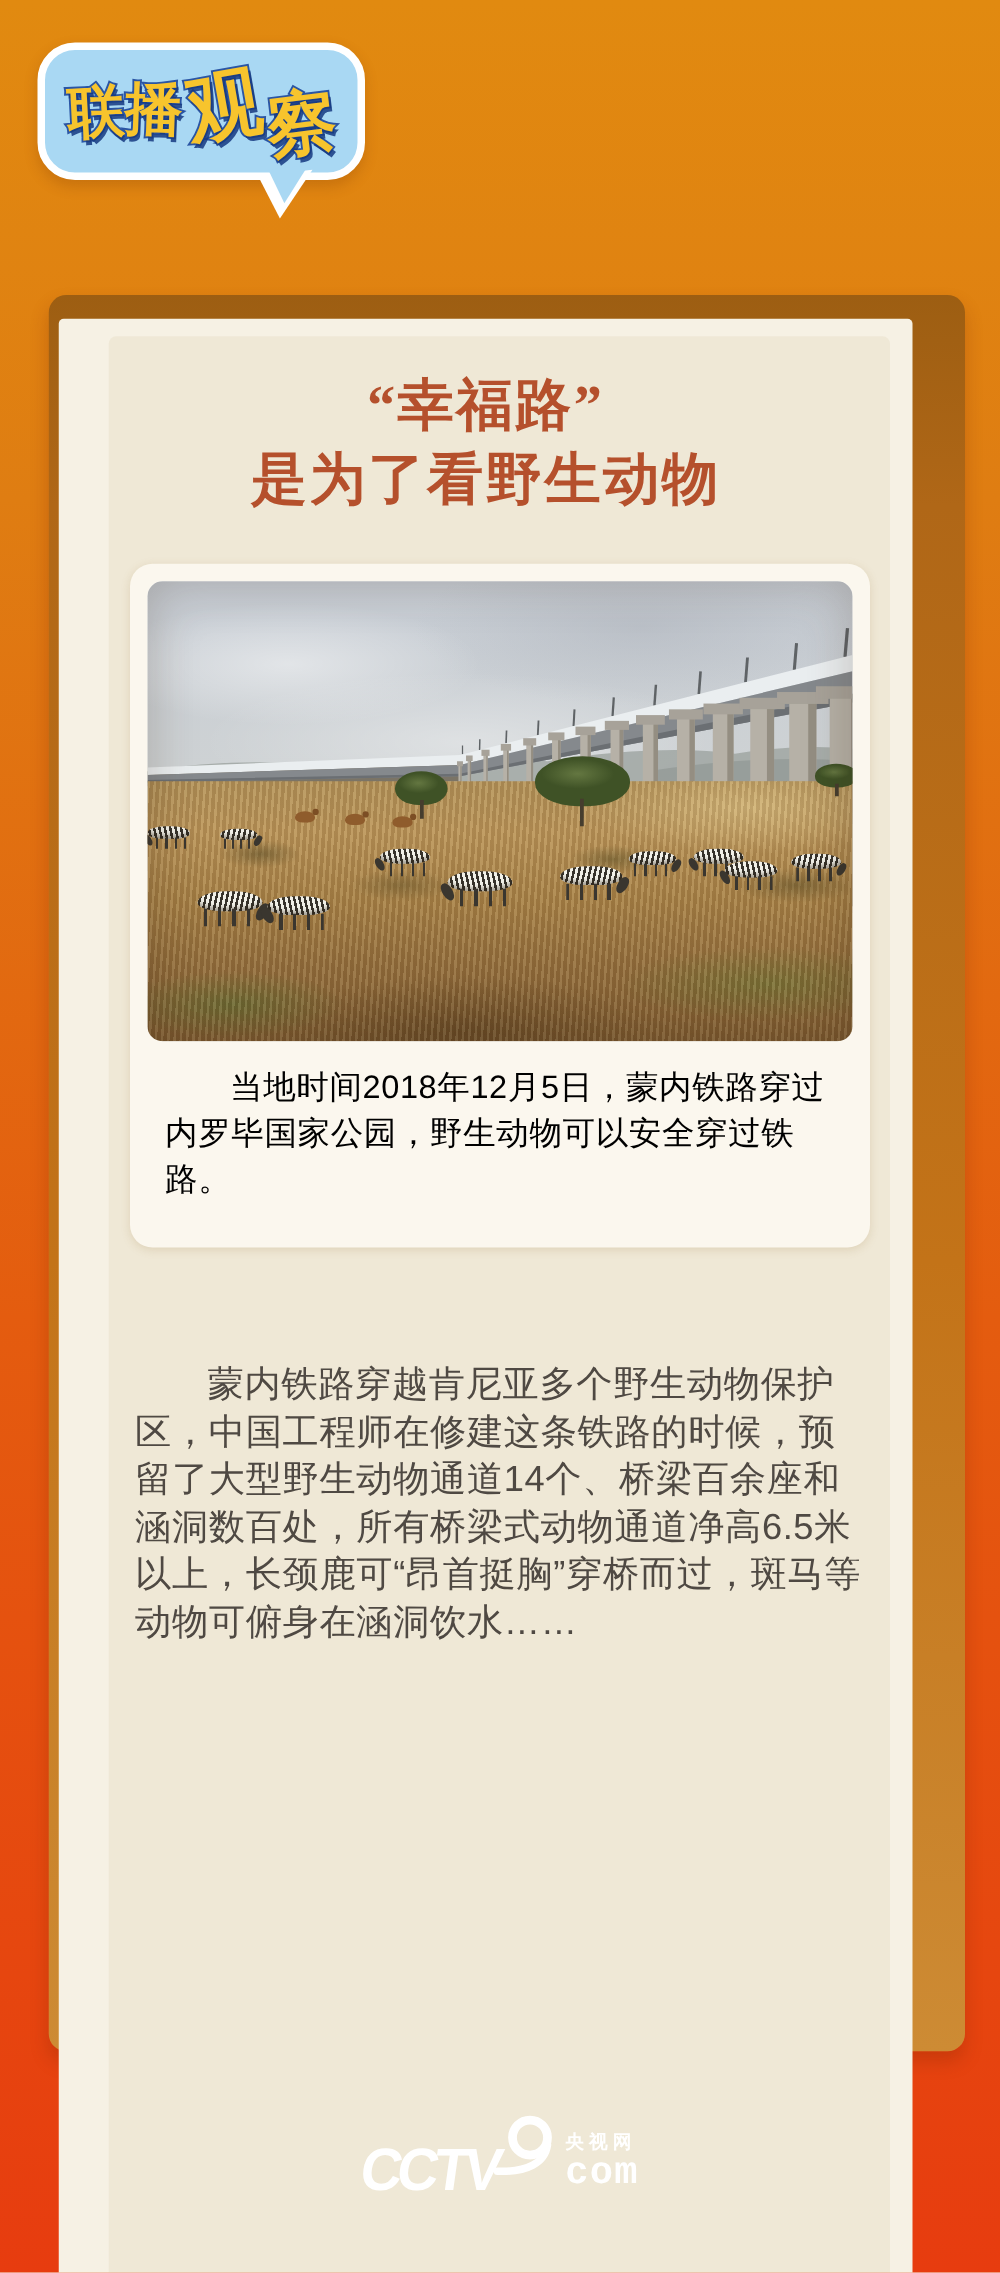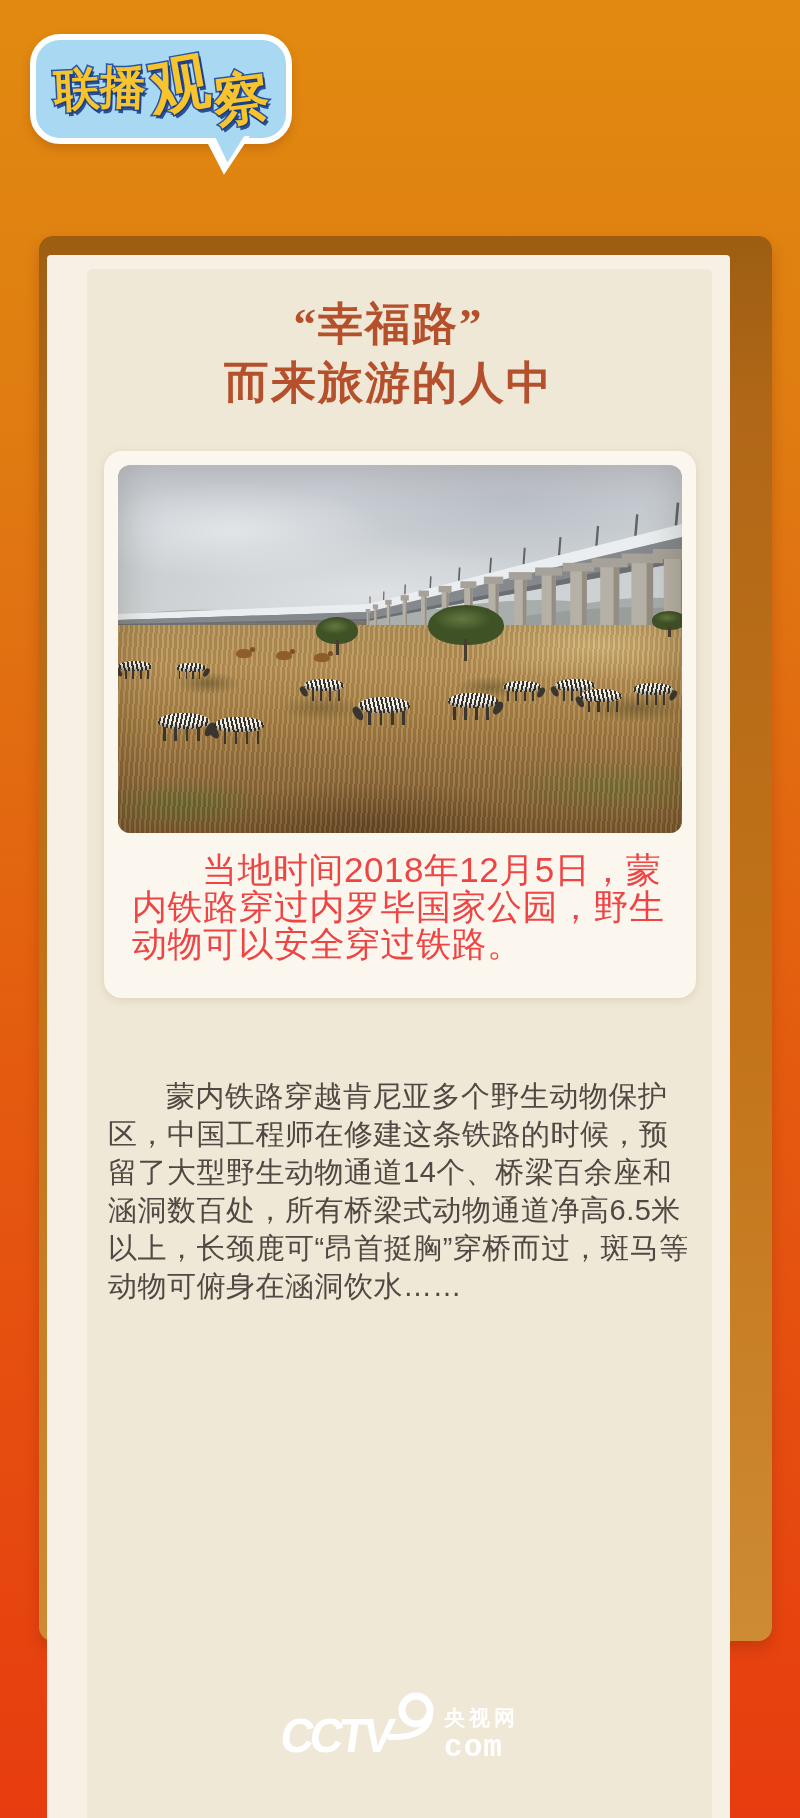--- a/index.html
+++ b/index.html
@@ -86,35 +86,35 @@
     box-shadow:inset 0 -3px 3px rgba(40,30,15,.35);}
   .zebra .z-head{position:absolute;right:-7%;top:30%;width:15%;height:52%;
     background:#3a362f;border-radius:45% 45% 50% 50%;transform:rotate(32deg);}
   .zebra .z-legs{position:absolute;left:10%;top:50%;width:80%;height:48%;}
   .zebra.flip{transform:scaleX(-1);}
   .gazelle{position:absolute;background:#8f5c2c;border-radius:50% 50% 40% 40%;}
   .gazelle:after{content:"";position:absolute;right:-3px;top:-2px;width:5px;height:5px;
     background:#7c4e24;border-radius:50%;}
   
   .caption{position:absolute;left:28px;top:400px;width:536px;
-    font-size:35px;line-height:37px;color:#ef4444;text-indent:2em;letter-spacing:.5px;}
+    font-size:26px;line-height:37px;color:#000000;text-indent:2em;letter-spacing:.5px;}
   
   .body-text{position:absolute;left:61px;top:822px;width:586px;
     font-size:29px;line-height:38px;color:#4f4943;letter-spacing:.5px;}
-  .body-text p{margin:0 0 14px 0;text-indent:2em;}
+  .body-text p{margin:12px 0 14px 0;text-indent:2em;}
   mark.hl{background:#f2d3a0;color:inherit;padding:3px 1px;
     -webkit-box-decoration-break:clone;box-decoration-break:clone;border-radius:3px;}
   
   .footer{position:absolute;left:0;top:1692px;width:800px;display:flex;
     justify-content:center;align-items:flex-start;color:#fff;}
   .brand-word{font-size:46px;font-weight:bold;letter-spacing:-4px;
     transform:skewX(-8deg) scaleY(1.04);margin-top:16px;}
   .brand-swoosh{margin:-4px 0 0 -4px;}
   .brand-col{margin-left:2px;}
-  .brand-cn{font-size:21px;letter-spacing:4px;margin-top:12px;font-weight:bold;}
+  .brand-cn{font-size:15px;letter-spacing:4px;margin-top:12px;font-weight:bold;}
   .brand-com{font-size:31px;font-weight:bold;line-height:1;letter-spacing:1px;font-family:Liberation Mono, monospace;}
 </style>
 </head>
 <body>
 
 <div class="badge">
   <div class="badge-bubble"></div>
   <div class="badge-tail-border"></div>
   <div class="badge-tail-fill"></div>
   <div class="badge-text">
@@ -125,21 +125,21 @@
   </div>
 </div>
 
 <div class="back-layer"></div>
 
 <div class="card">
   <div class="panel"></div>
 
   <div class="title">
     <div>“幸福路”</div>
-    <div>而来旅游的人中</div>
+    <div>是为了看野生动物</div>
   </div>
 
   <div class="photo-box">
     <div class="photo" title="蒙内铁路高架桥横跨内罗毕国家公园，桥下草原上斑马安全觅食">
       <div class="clouds"></div>
       <svg class="bridge-svg" width="564" height="368" viewBox="0 0 564 368">
 
         <path d="M0,152 Q70,140 150,148 Q230,136 320,144 Q410,130 470,138 Q520,130 564,134 L564,185 L0,185 Z" fill="#9aa09c" opacity="0.75"></path>
         <path d="M400,152 Q490,138 564,144 L564,190 L400,190 Z" fill="#8b928e" opacity="0.55"></path>
 

